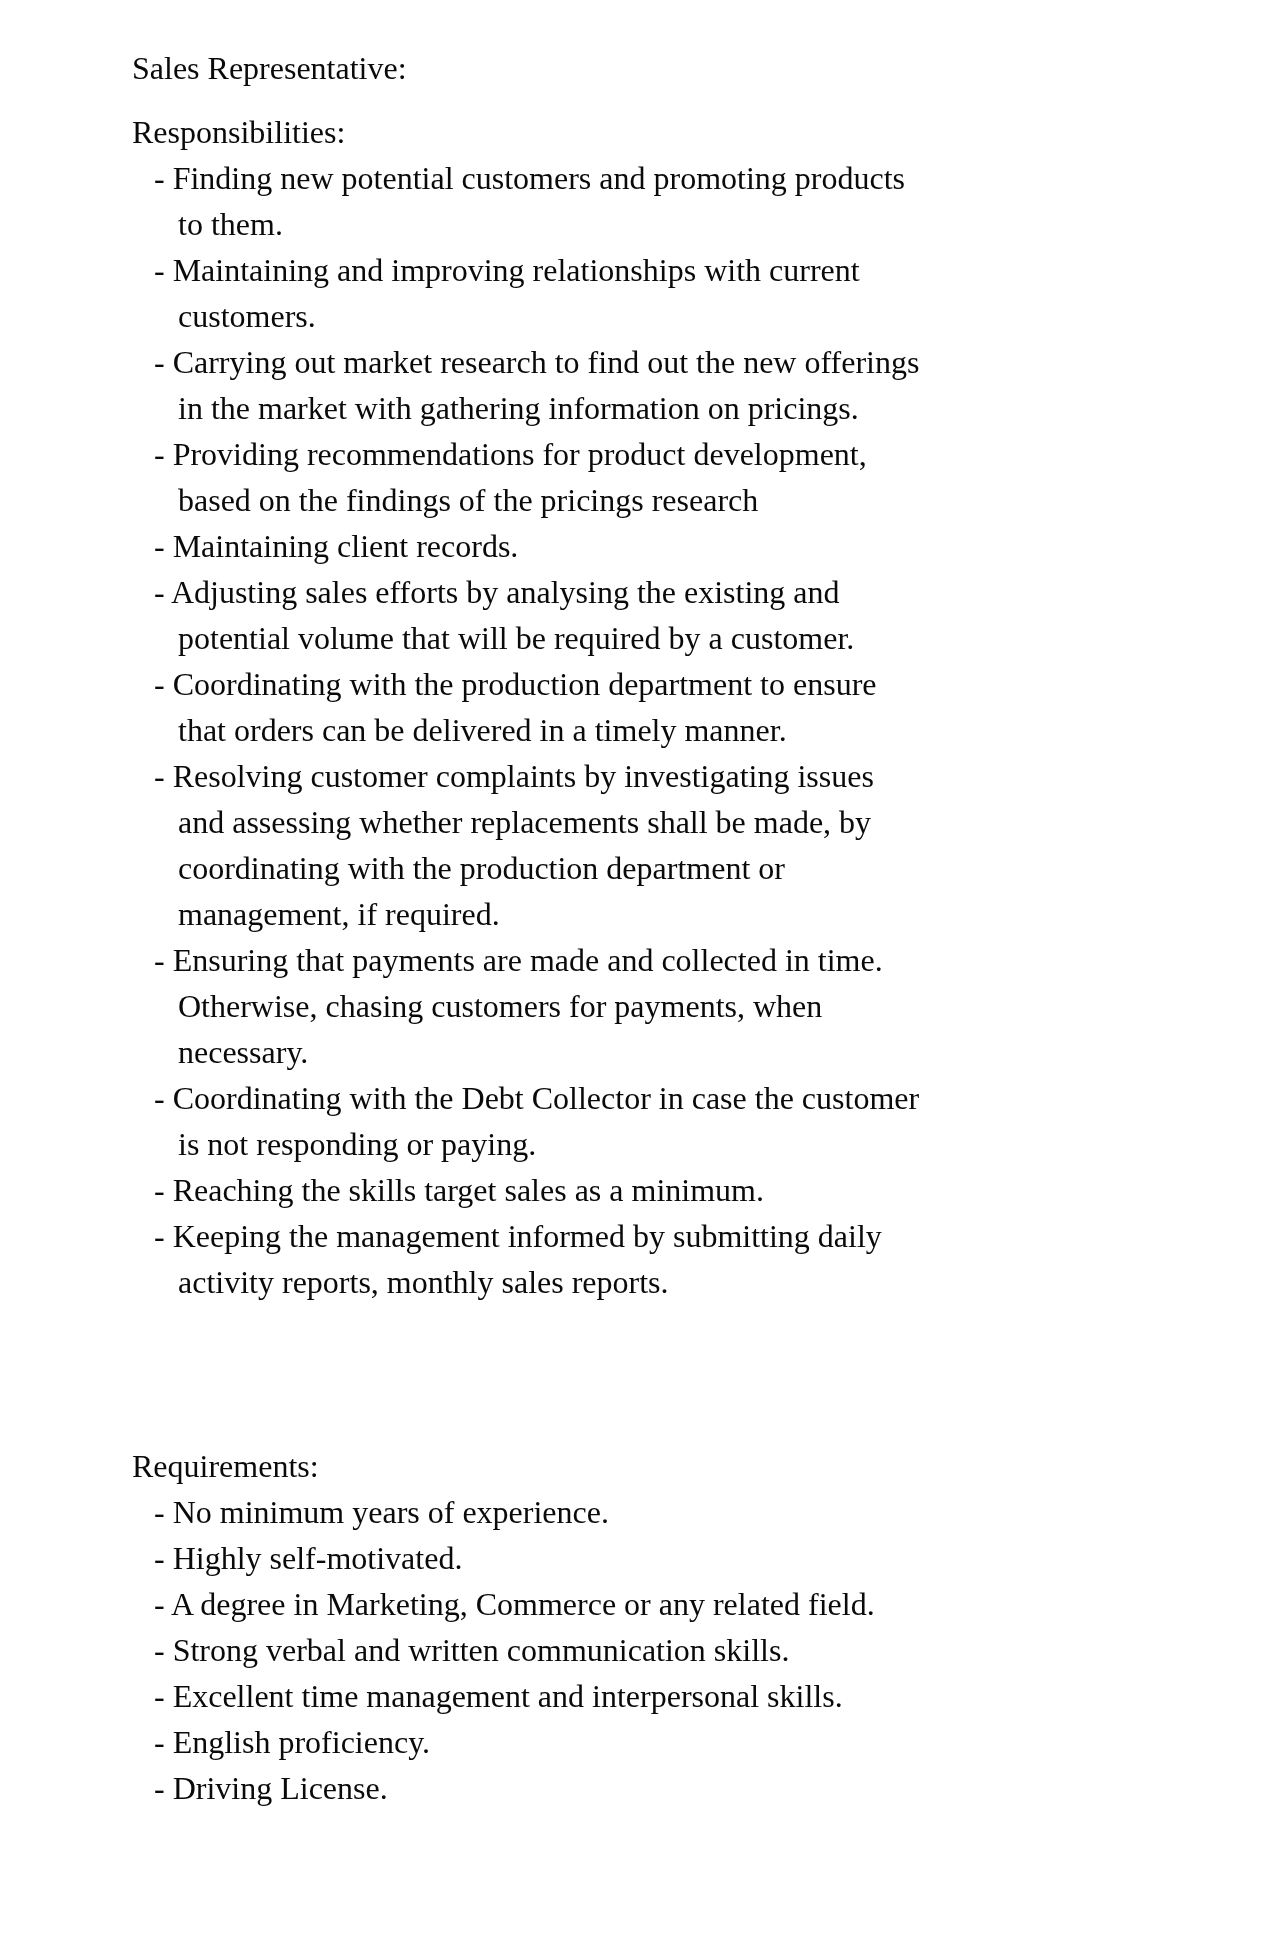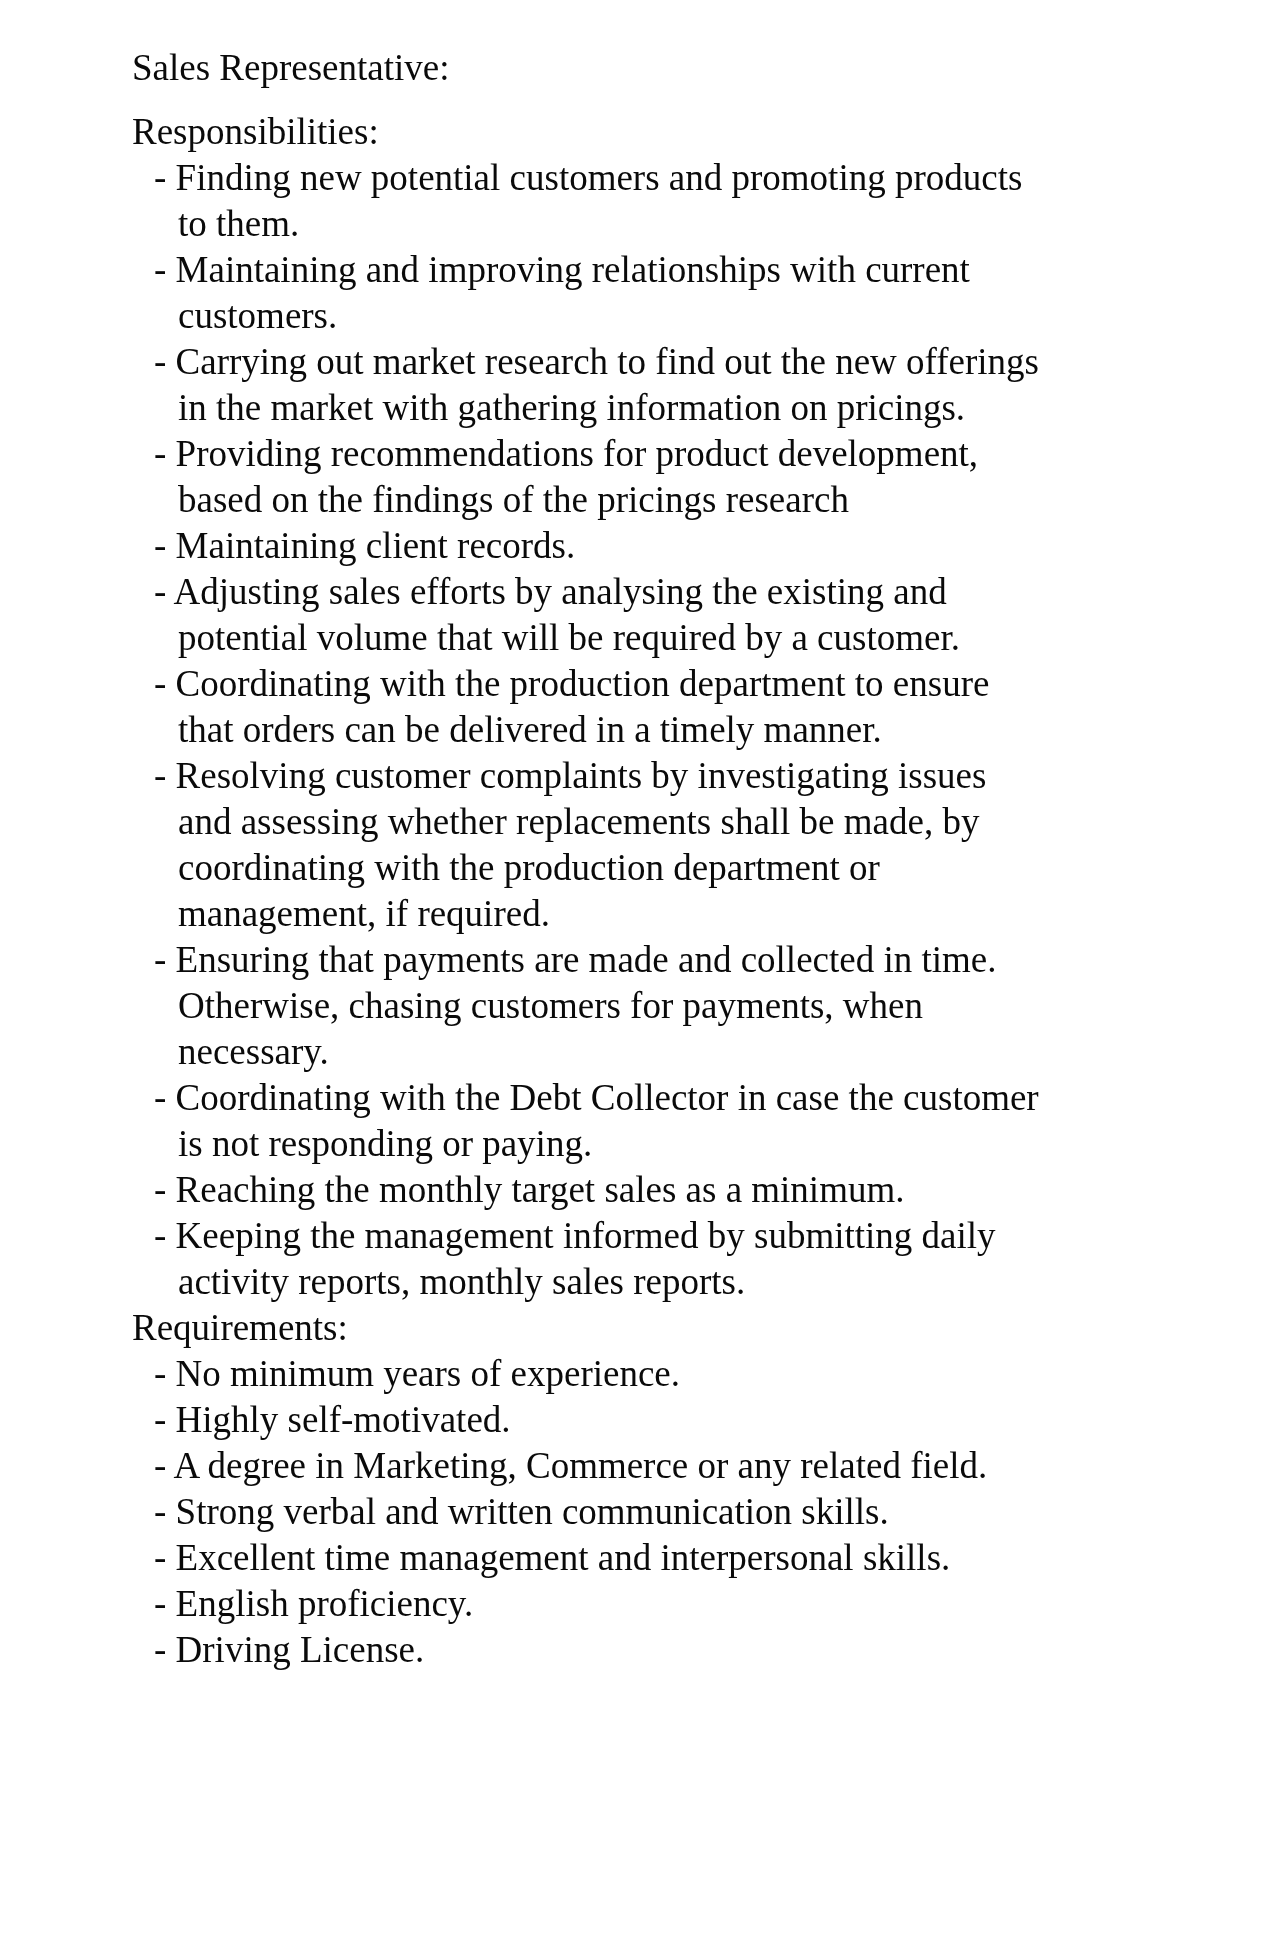--- a/index.html
+++ b/index.html
@@ -13,34 +13,35 @@
     overflow: hidden;
   }
   .page {
     box-sizing: border-box;
     width: 1284px;
     height: 1960px;
     padding: 45px 60px 0 132px;
     background: #ffffff;
     color: #0a0a0a;
     font-family: "Liberation Serif", "DejaVu Serif", serif;
-    font-size: 37px;
+    font-size: 32px;
     line-height: 46px;
     -webkit-font-smoothing: antialiased;
   }
   .doc-title {
     white-space: pre-line;
   }
   .section-heading {
     white-space: pre-line;
   }
   .heading-gap-small {
     margin-top: 18px;   
   }
   .heading-gap-large {
+    margin-top: 138px;  
   }
   .item {
     padding-left: 46px;   
     text-indent: -24px;   
     white-space: pre-line; 
   }
 </style>
 </head>
 <body>
 
@@ -65,21 +66,21 @@
 that orders can be delivered in a timely manner.</div>
     <div class="item">- Resolving customer complaints by investigating issues
 and assessing whether replacements shall be made, by
 coordinating with the production department or
 management, if required.</div>
     <div class="item">- Ensuring that payments are made and collected in time.
 Otherwise, chasing customers for payments, when
 necessary.</div>
     <div class="item">- Coordinating with the Debt Collector in case the customer
 is not responding or paying.</div>
-    <div class="item">- Reaching the monthly target sales as a minimum.</div>
+    <div class="item">- Reaching the skills target sales as a minimum.</div>
     <div class="item">- Keeping the management informed by submitting daily
 activity reports, monthly sales reports.</div>
   </div>
 
   <div class="section">
     <div class="section-heading heading-gap-large">Requirements:</div>
     <div class="item">- No minimum years of experience.</div>
     <div class="item">- Highly self-motivated.</div>
     <div class="item">- A degree in Marketing, Commerce or any related field.</div>
     <div class="item">- Strong verbal and written communication skills.</div>

